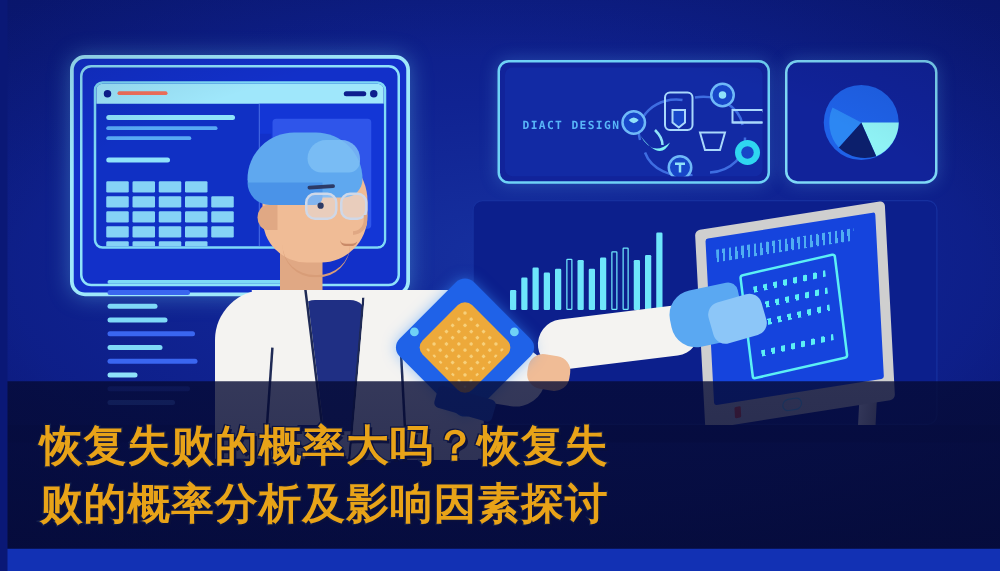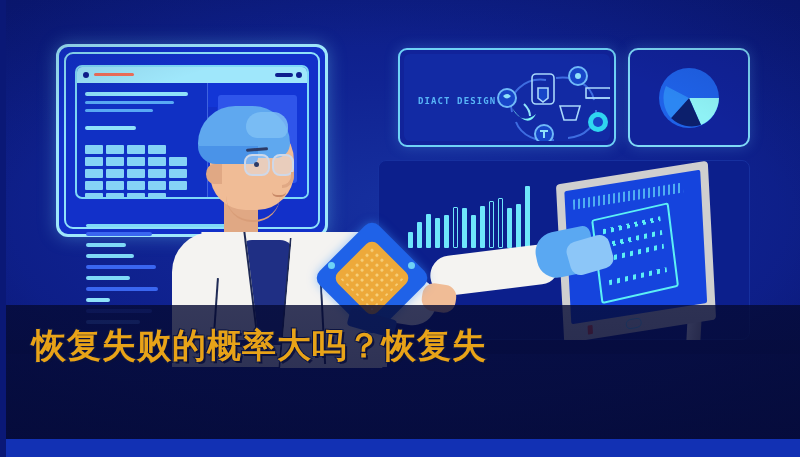--- a/index.html
+++ b/index.html
@@ -404,21 +404,21 @@
   }
 
   
   #caption-overlay {
     position:absolute; left:0; right:0; top:305px; height:135px;
     background:linear-gradient(180deg, rgba(5,10,52,.80) 0%, rgba(5,10,52,.86) 100%);
   }
 
   
   #caption {
-    position:absolute; left:32px; top:322px; width:640px;
+    position:absolute; left:32px; top:334px; width:640px;
     font-family:"DejaVu Sans", sans-serif;
     font-weight:bold;
     font-size:34px;
     line-height:46px;
     letter-spacing:1px;
     color:#e8a318;
     -webkit-text-stroke:2px #14204f;
     paint-order:stroke fill;
     text-shadow:
       2px 2px 0 rgba(10,16,60,.9),
@@ -612,17 +612,17 @@
     <div id="chip-gold">
       <div id="chip-grid"></div>
     </div>
     <div id="chip-pin-tl"></div>
     <div id="chip-pin-br"></div>
   </div>
 
   <div class="bg-vignette"></div>
   <div id="caption-overlay"></div>
 
-  <div id="caption"><span>恢复失败的概率大吗？恢复失</span><br></div>
+  <div id="caption"><span>恢复失败的概率大吗？恢复失</span><br><span>败的概率分析及影响因素探讨</span></div>
 
   <div class="bg-bottom-strip"></div>
   <div class="bg-left-edge"></div>
 </div>
 
 </body></html>

